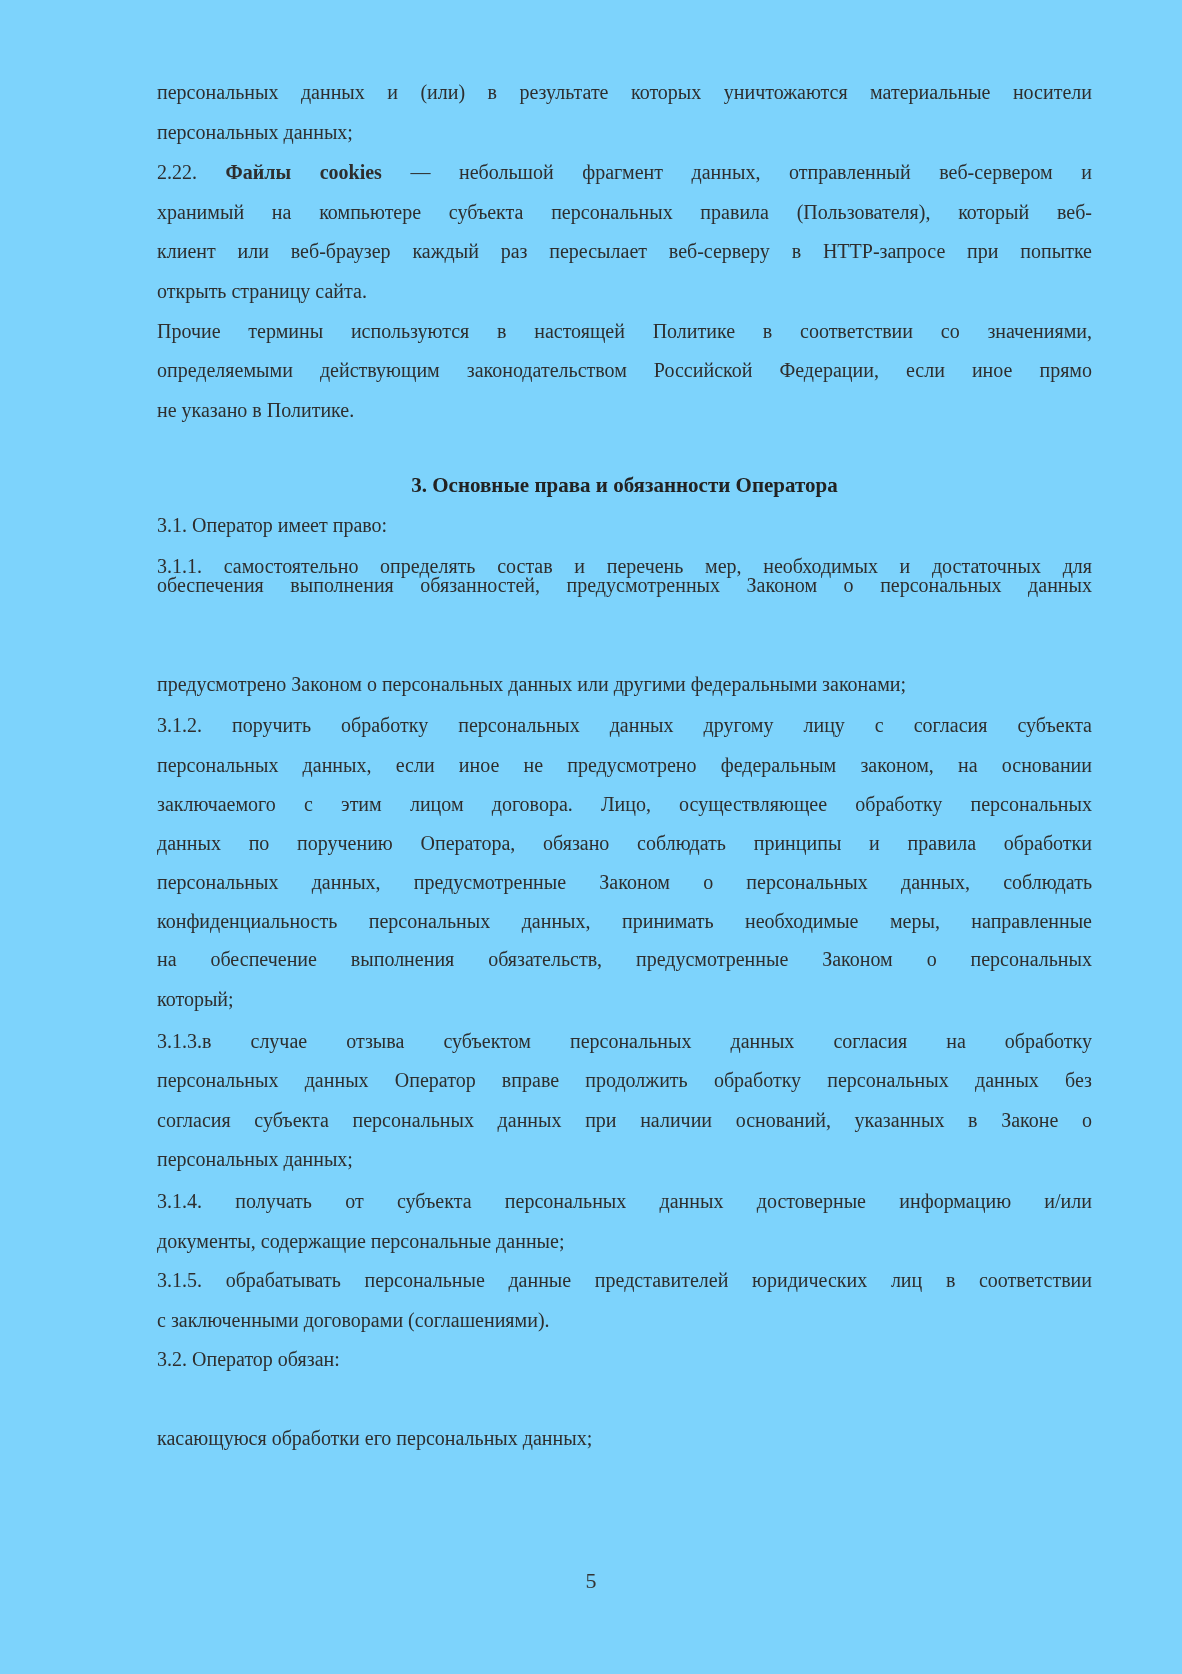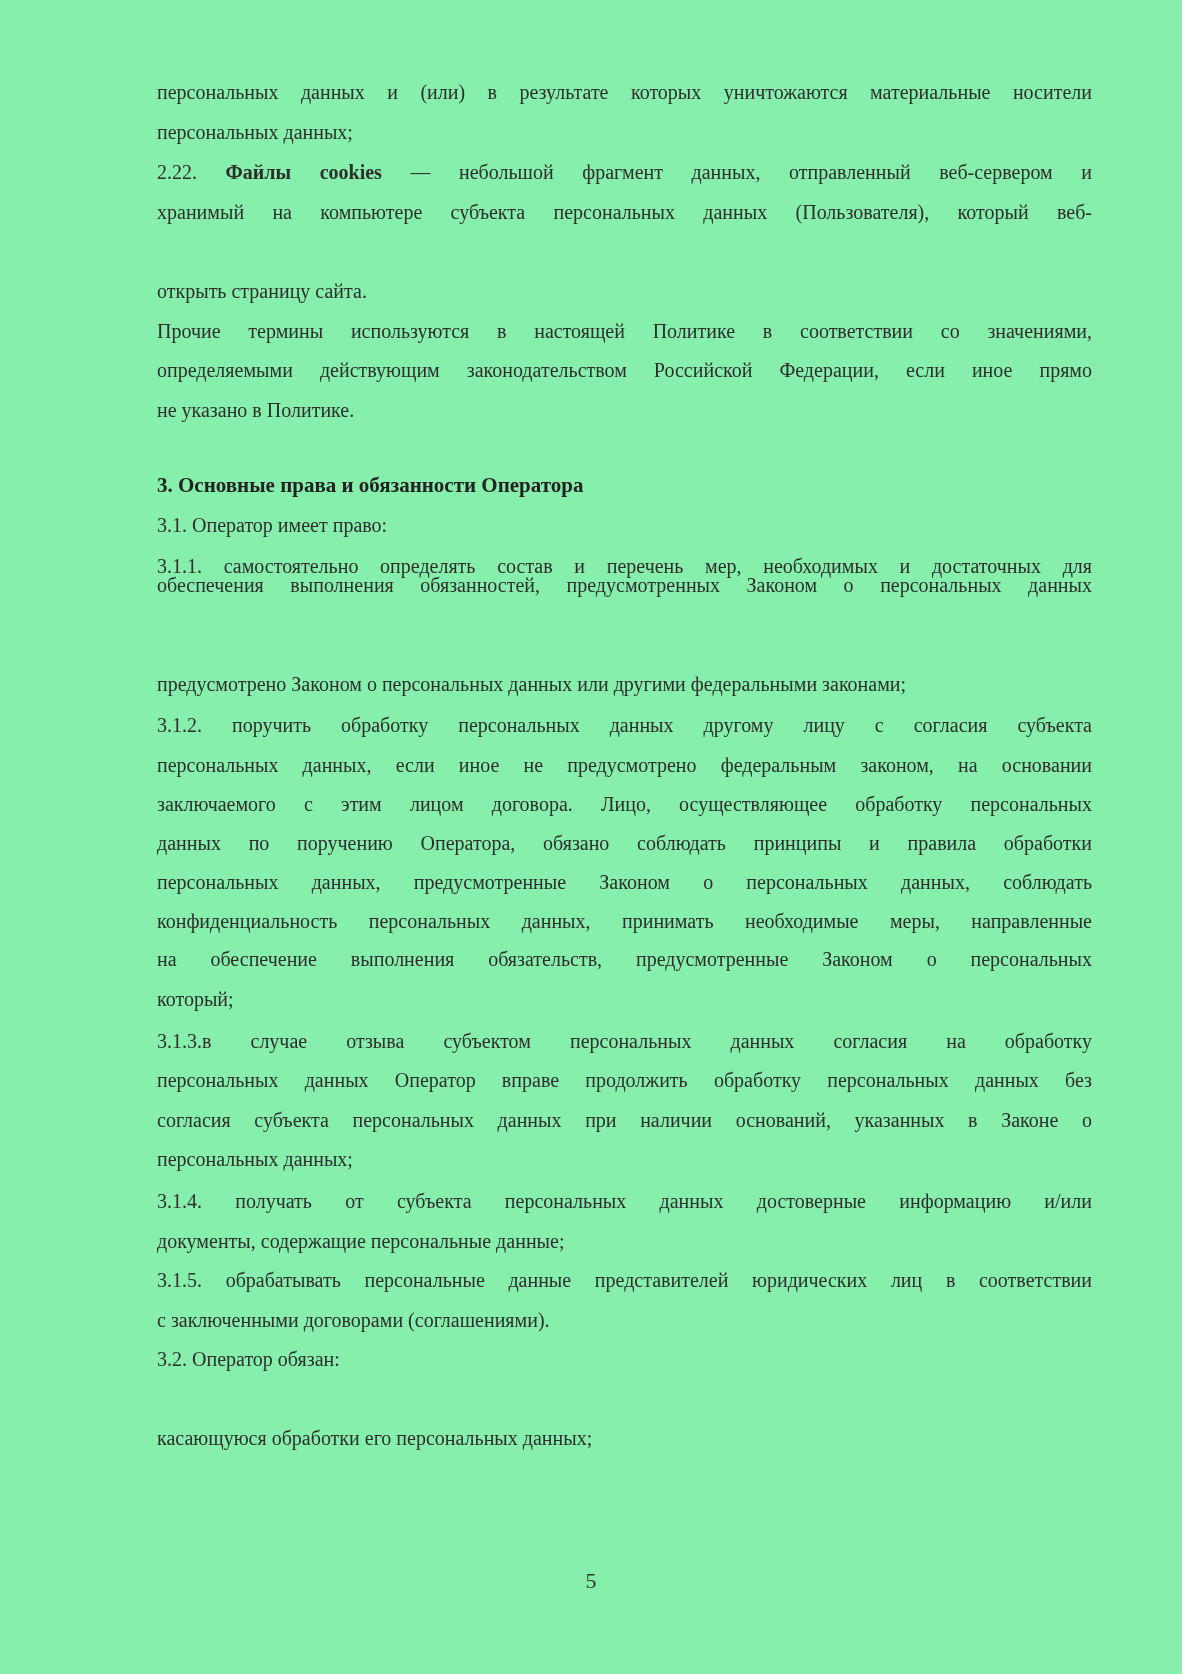--- a/index.html
+++ b/index.html
@@ -1,48 +1,49 @@
 <!DOCTYPE html>
 <html><head>
 <meta charset="utf-8">
 <style>
   html, body { margin: 0; padding: 0; background: #ffffff; }
   body { width: 1182px; height: 1674px; position: relative; overflow: hidden; }
   .page {
     position: absolute; left: 0; top: 0; width: 1182px; height: 1674px;
-    background: #86efac; color: #2b2b2b;
+    background: #7dd3fc; color: #2b2b2b;
     font-family: "Liberation Serif", "DejaVu Serif", serif;
   }
   .ln {
     position: absolute; left: 157px; width: 935px;
     font-size: 20px; line-height: 26px; white-space: nowrap;
     letter-spacing: 0px; color: #2e2e2e;
   }
   .ln.j { text-align: justify; text-align-last: justify; }
   .ln.l { text-align: left; }
   .heading {
-    position: absolute; left: 157px; width: 935px; 
+    position: absolute; left: 157px; width: 935px; text-align: center;
     font-size: 21px; line-height: 26px; font-weight: bold; color: #222;
   }
   .b { font-weight: bold; }
   .faint { color: #6a6a6a; }
   .pagenum {
     position: absolute; left: 0; width: 1182px; top: 1568px; text-align: center;
     font-size: 22px; line-height: 26px; color: #333;
   }
 </style>
 </head>
 <body>
 
 <div class="page">
 
   <div class="ln j" style="top:79px">персональных данных и (или) в результате которых уничтожаются материальные носители</div>
   <div class="ln l" style="top:119px">персональных данных;</div>
   <div class="ln j" style="top:159px"><span>2.22.</span> <span class="b">Файлы cookies</span> <span>— небольшой фрагмент данных, отправленный веб-сервером и</span></div>
-  <div class="ln j" style="top:199px">хранимый на компьютере субъекта персональных данных (Пользователя), который веб-</div>
+  <div class="ln j" style="top:199px">хранимый на компьютере субъекта персональных правила (Пользователя), который веб-</div>
+  <div class="ln j" style="top:238px">клиент или веб-браузер каждый раз пересылает веб-серверу в HTTP-запросе при попытке</div>
   <div class="ln l" style="top:278px">открыть страницу сайта.</div>
   <div class="ln j" style="top:318px">Прочие термины используются в настоящей Политике в соответствии со значениями,</div>
   <div class="ln j" style="top:357px">определяемыми действующим законодательством Российской Федерации, если иное прямо</div>
   <div class="ln l" style="top:397px">не указано в Политике.</div>
 
   <div class="heading" style="top:472px">3. Основные права и обязанности Оператора</div>
 
   <div class="ln l" style="top:512px">3.1. Оператор имеет право:</div>
   <div class="ln j" style="top:553px">3.1.1. самостоятельно определять состав и перечень мер, необходимых и достаточных для</div>
   <div class="ln j" style="top:572px">обеспечения выполнения обязанностей, предусмотренных Законом о персональных данных</div>

